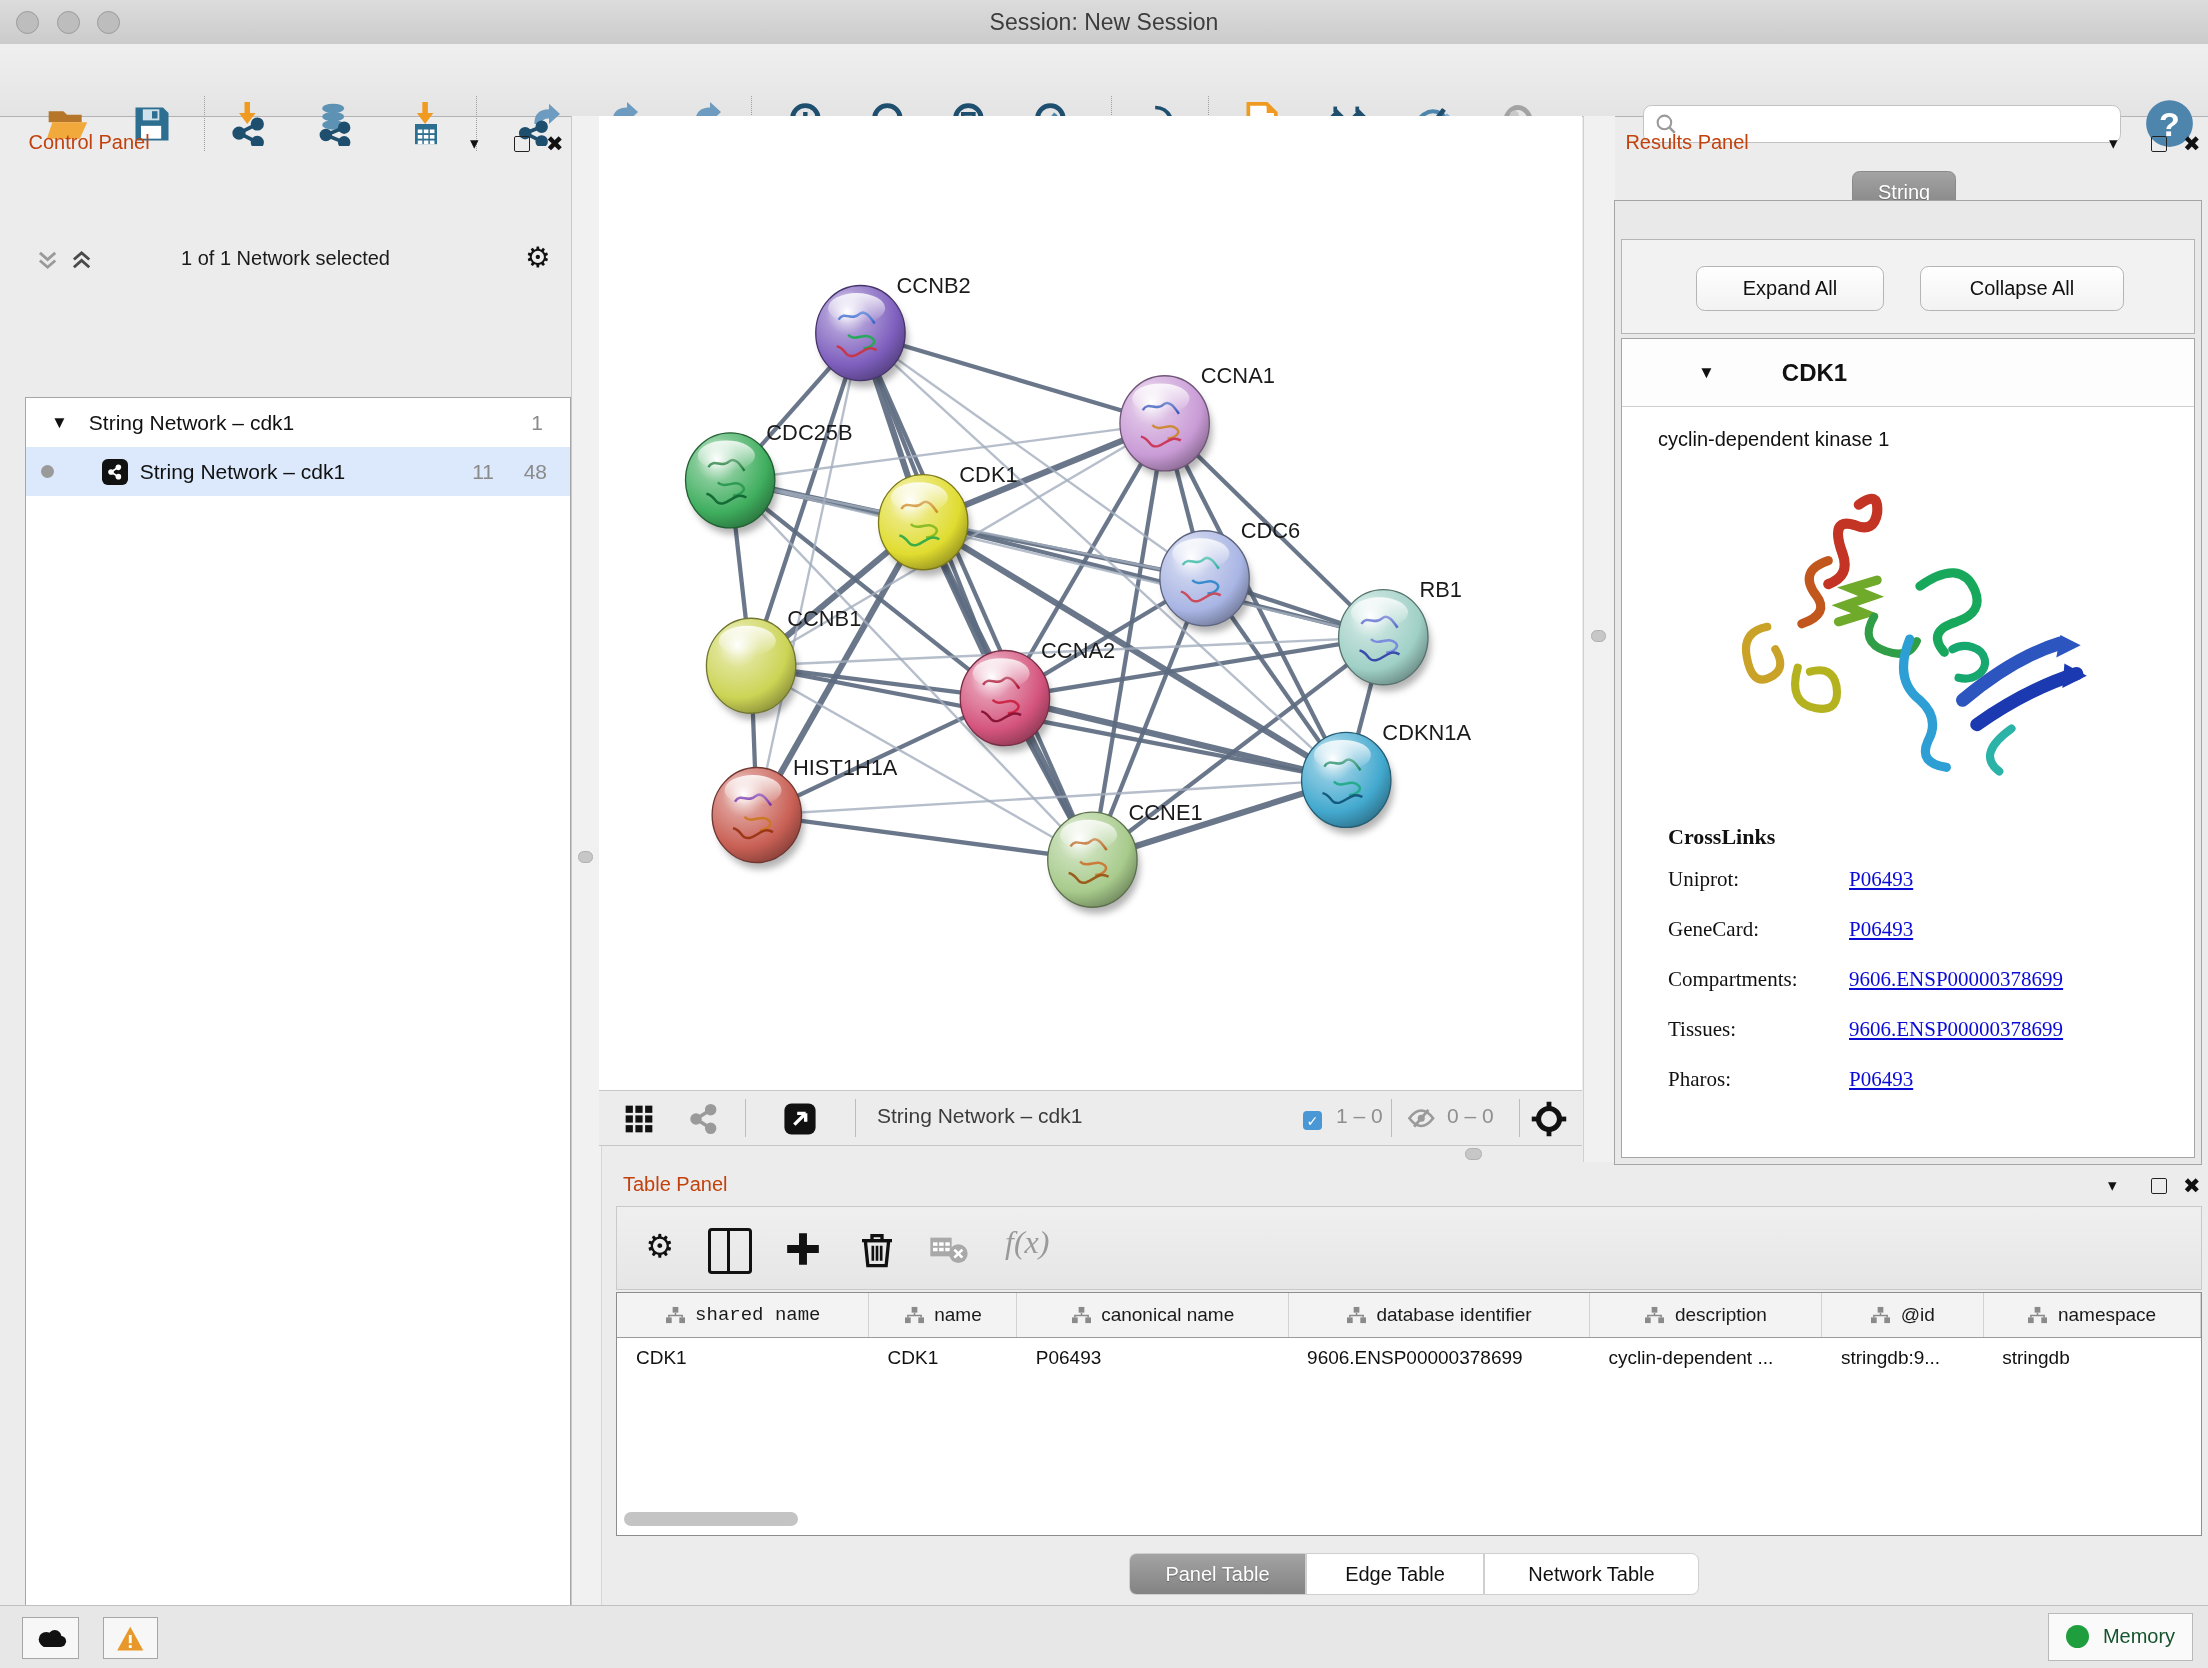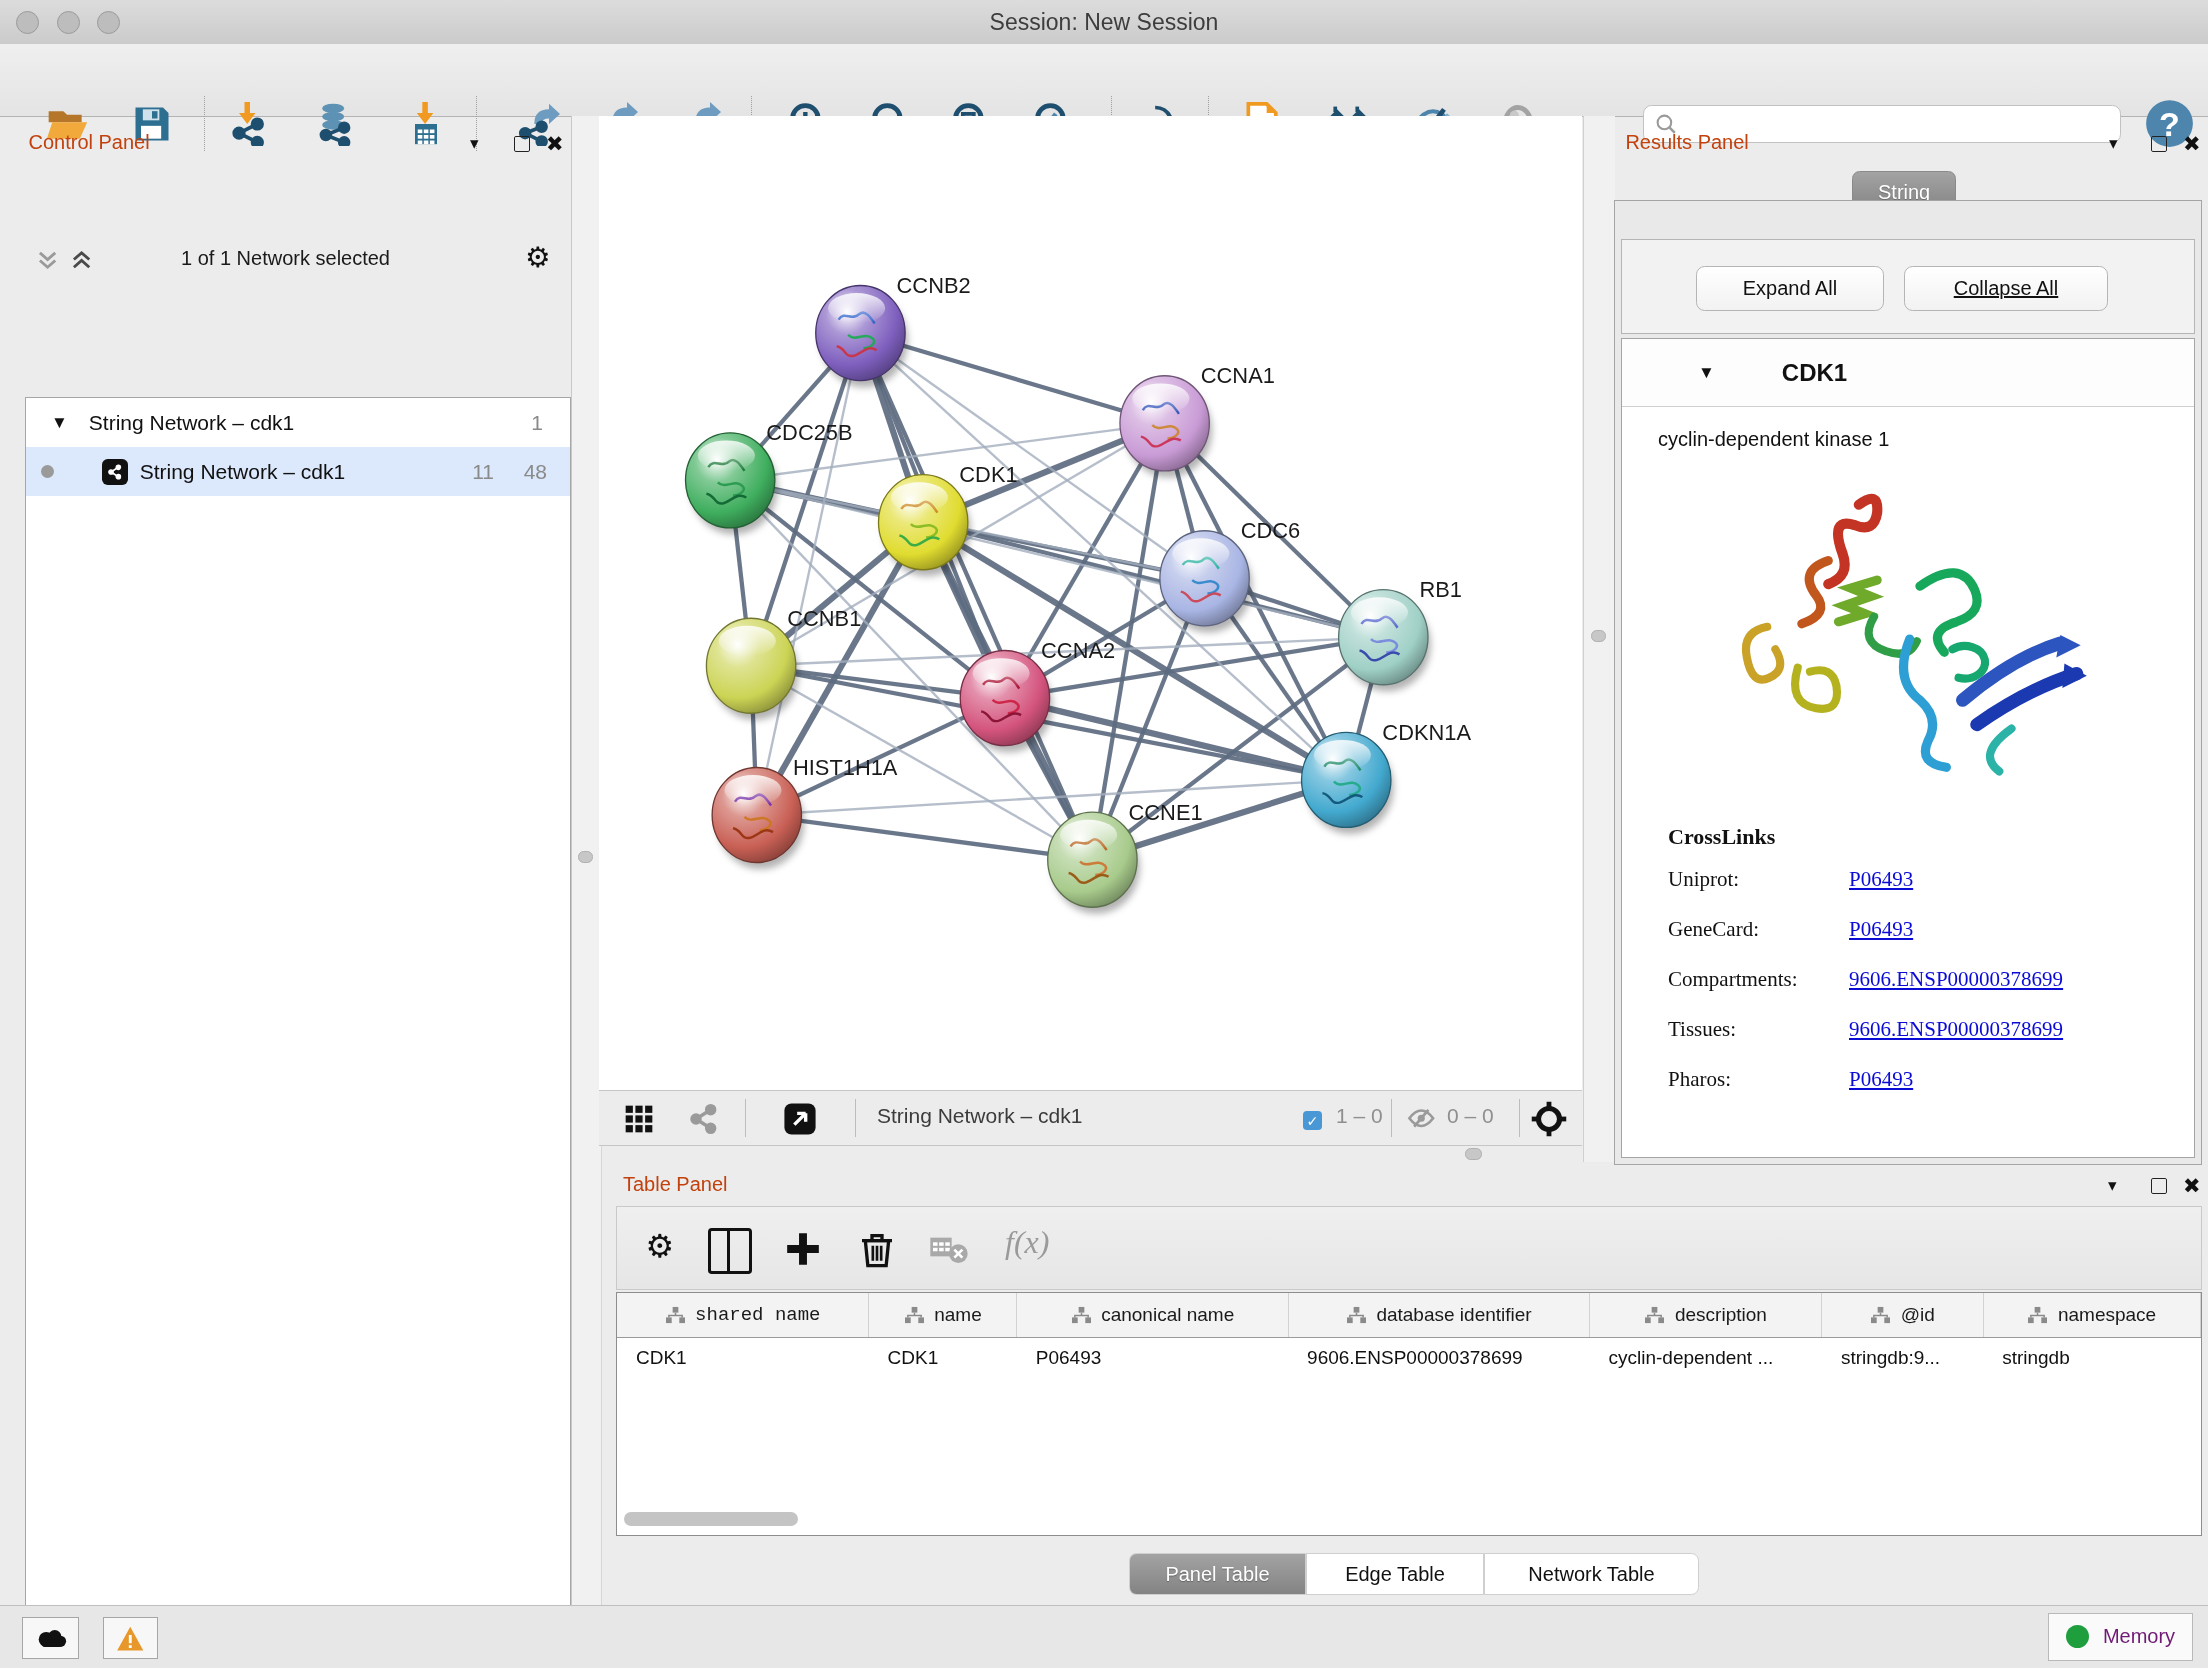--- a/index.html
+++ b/index.html
@@ -52,21 +52,21 @@
   table{border-collapse:collapse;table-layout:fixed;}
   th{background:#f3f3f3;border-right:1px solid #d2d2d2;border-bottom:1.9px solid #9a9a9a;height:42px;font-weight:normal;font-size:19px;color:#1a1a1a;white-space:nowrap;overflow:hidden;}
   td{font-size:19px;color:#111;height:38px;padding-left:19px;white-space:nowrap;overflow:hidden;}
   .th-inner{display:flex;align-items:center;justify-content:center;gap:9.5px;}
   #tbl-scroll{position:absolute;left:624px;top:1512px;width:174px;height:14.3px;border-radius:7.6px;background:#c4c4c4;}
   .seg{position:absolute;top:1553px;height:42px;font-size:20px;display:flex;align-items:center;justify-content:center;border:1px solid #cfcfcf;background:#fff;color:#111;box-sizing:border-box;}
   .seg.sel{background:linear-gradient(#a3a3a3,#838383);color:#fff;text-shadow:0 1px 1px rgba(0,0,0,.3);}
   
   #status{left:0;top:1605px;width:2208px;height:63px;background:#e7e7e7;border-top:1px solid #c0c0c0;}
   .st-btn{position:absolute;top:11.4px;height:40px;background:#f7f7f7;border:1.9px solid #a6a6a6;display:flex;align-items:center;justify-content:center;}
-  #memory-btn{left:2048px;top:6.7px;width:143px;height:46px;background:#fafafa;border:1.9px solid #b9b9b9;display:flex;align-items:center;justify-content:center;gap:14px;font-size:20px;color:#701a75;position:absolute;}
+  #memory-btn{left:2048px;top:6.7px;width:143px;height:46px;background:#fafafa;border:1.9px solid #b9b9b9;display:flex;align-items:center;justify-content:center;gap:14px;font-size:20px;color:#14532d;position:absolute;}
   .gear{font-size:28.5px;color:#111;font-family:"DejaVu Sans",sans-serif;line-height:1;}
   .tri{font-size:17px;color:#111;}
   .close-x{font-size:21px;color:#111;font-family:"DejaVu Sans",sans-serif;}
 </style>
 </head>
 <body>
 
 <div id="app">
 
   <div class="abs" id="titlebar">
@@ -606,21 +606,21 @@
     <span class="abs panel-ctrl tri" style="left:495px;top:17px;">▾</span>
     <span class="abs float-box" style="left:537px;top:20px;"></span>
     <span class="abs close-x" style="left:569px;top:16px;">✖</span>
     <div class="abs" style="left:238px;top:55px;">
       <span class="tab sel">String</span>
     </div>
   </div>
   <div class="abs" id="results-outer"></div>
   <div class="abs" id="res-btn-box">
     <div class="res-btn" style="left:74px;width:186px;">Expand All</div>
-    <div class="res-btn" style="left:282px;width:202px;text-decoration:underline;">Collapse All</div>
+    <div class="res-btn" style="left:298px;width:202px;">Collapse All</div>
   </div>
   <div class="abs" id="cdk1-box">
     <div id="cdk1-head">
       <span class="tri" style="margin-left:76px;">▼</span>
       <span style="margin-left:67px;font-size:24px;font-weight:bold;color:#111;">CDK1</span>
     </div>
     <div style="padding:21px 0 0 36px;font-size:20px;color:#111;">cyclin-dependent kinase 1</div>
     
     <svg width="447" height="342" viewBox="0 0 376 336" style="margin:13.3px 0 0 52px;">
       <g fill="none" stroke-linecap="round">

